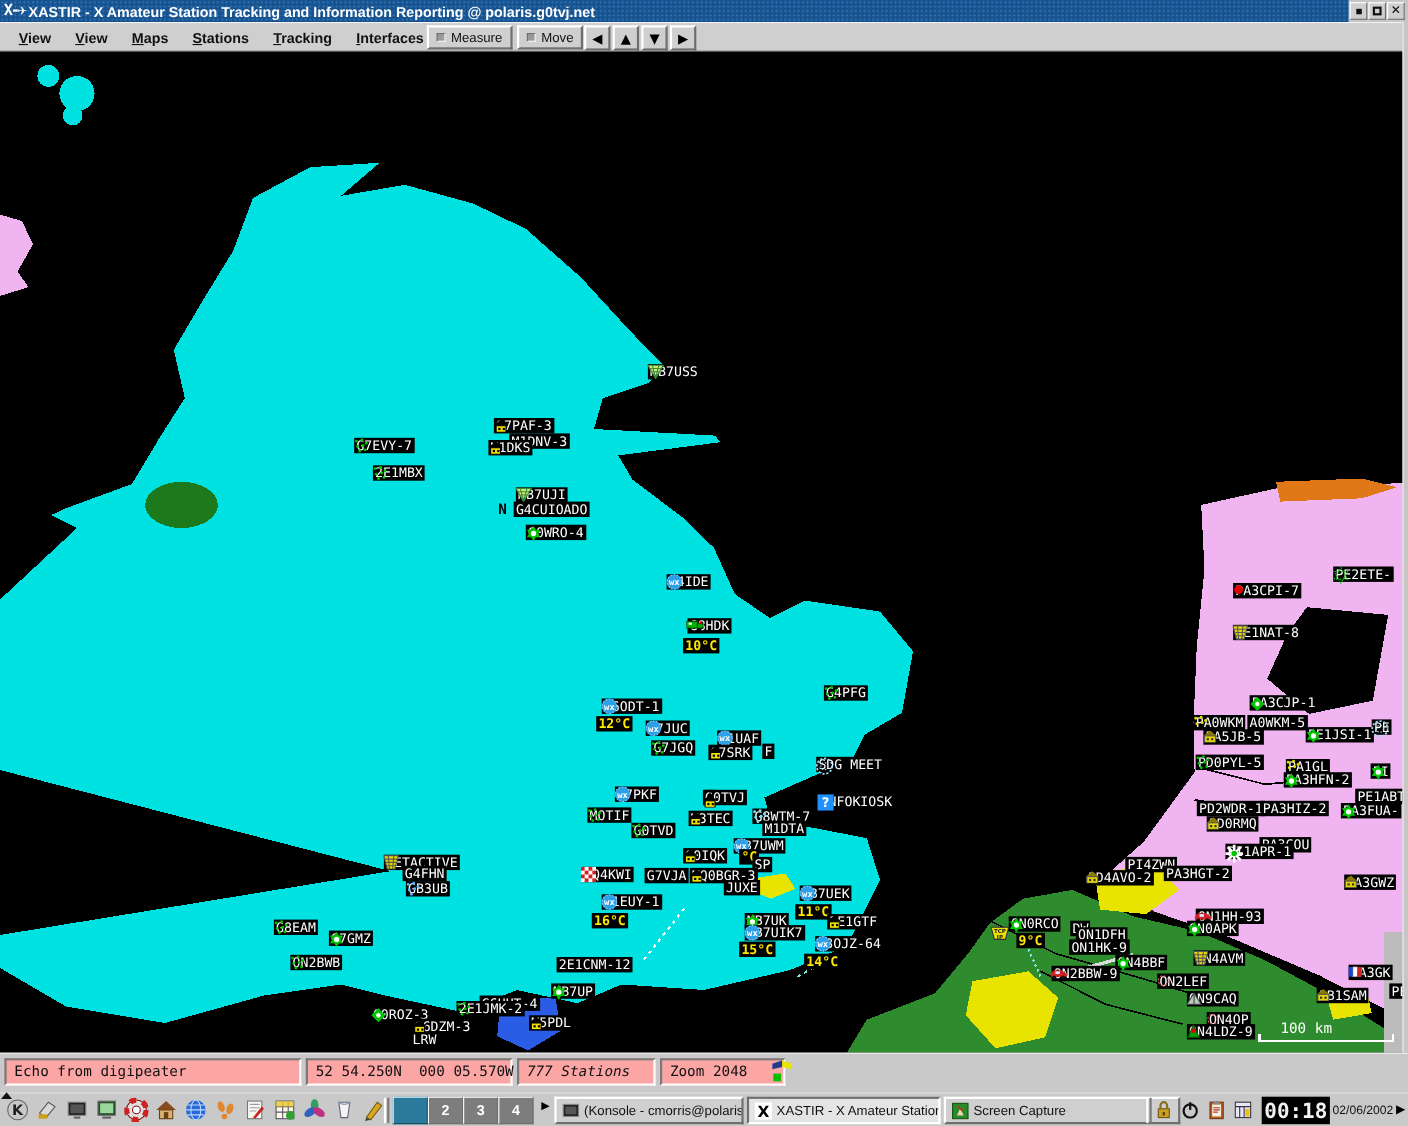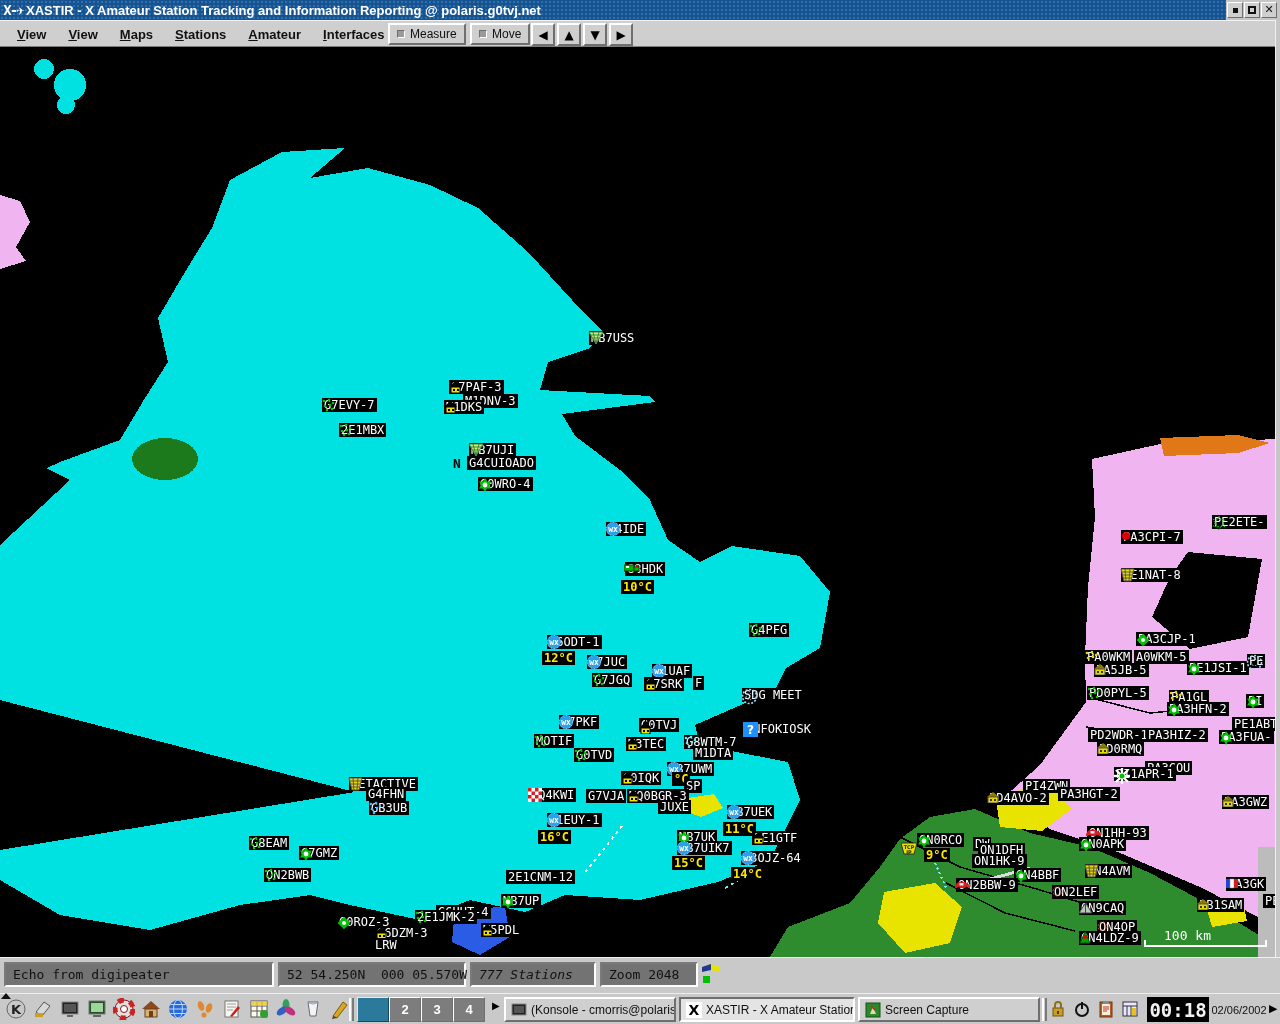--- a/index.html
+++ b/index.html
@@ -51,21 +51,21 @@
   .mlbl.call, .mlbl.frag { background:#000; color:#fff; font:12px "DejaVu Sans Mono",monospace; padding:0 2px; }
   .mlbl.temp { background:#000; color:#ffe800; font:bold 12px "DejaVu Sans Mono",monospace; padding:0 2px; }
   .mlbl.plain { background:none; color:#000; font:bold 13px "DejaVu Sans Mono",monospace; }
   .mlbl.scale { background:none; color:#fff; font:13px "DejaVu Sans Mono",monospace; }
   #right-frame { position:absolute; right:0; top:20px; width:5px; height:937px;
     background:#c6c6c6; border-left:1px solid #f0f0f0; }
 
   
   #statusbar { position:absolute; left:0; top:957px; width:1280px; height:36px;
     background:#c9c9c9; border-top:1px solid #f0f0f0; }
-  .st-panel { position:absolute; top:4px; height:25px; background:#737373;
+  .st-panel { position:absolute; top:4px; height:25px; background:#fca5a5;
     border:2px solid; border-color:#7a7a7a #fff #fff #7a7a7a;
     font:13px "DejaVu Sans Mono",monospace; color:#111;
     display:flex; align-items:center; padding:0 7px; white-space:pre; }
   #st-ind { position:absolute; left:702px; top:5px; width:20px; height:24px; }
 
   
   #taskbar { position:absolute; left:0; top:993px; width:1280px; height:31px;
     background:#c9c9c9; border-top:1px solid #eee; }
   #hide-handle { position:absolute; left:1px; top:0px; width:0; height:0;
     border-left:5px solid transparent; border-right:5px solid transparent; border-bottom:6px solid #111;
@@ -115,21 +115,21 @@
         </span>
     </span>
   </div>
 
   <div id="menubar">
     <div id="menu-items">
         <div class="menu-item">View</div>
         <div class="menu-item">View</div>
         <div class="menu-item">Maps</div>
         <div class="menu-item">Stations</div>
-        <div class="menu-item">Amateur</div>
+        <div class="menu-item">Tracking</div>
         <div class="menu-item">Interfaces</div>
         <div class="menu-item">Help</div>
       </div>
     <div class="tool-btn" style="left:388px;">
       <span class="tool-ind"></span>
       <span>Measure</span>
     </div>
     <div class="tool-btn" style="left:470px;">
       <span class="tool-ind"></span>
       <span>Move</span>
@@ -1114,21 +1114,21 @@
 
   <div id="right-frame"></div>
 
   <div id="statusbar">
     <div class="st-panel" style="left:4px; width:270px;">
       <span>Echo from digipeater</span></div>
     <div class="st-panel" style="left:278px; width:188px;">
       <span>52 54.250N  000 05.570W</span></div>
     <div class="st-panel" style="left:470px; width:126px;font-style:italic;">
       <span>777 Stations</span></div>
-    <div class="st-panel" style="left:600px; width:98px;">
+    <div class="st-panel" style="left:600px; width:114px;">
       <span>Zoom 2048</span></div>
     <svg id="st-ind" width="20" height="24">
       <polygon points="0,4 9,1 9,7 0,9" fill="#223a8c"></polygon>
       <polygon points="9,1 18,4 18,9 9,7" fill="#e8e400"></polygon>
       <rect x="1" y="13" width="7" height="7" fill="#00c000"></rect>
     </svg>
   </div>
 
   <div id="taskbar">
     <div id="hide-handle"></div>
@@ -1242,21 +1242,21 @@
             </svg></span>
           <span>(Konsole - cmorris@polaris:</span>
         </div>
         <div class="task-btn active" style="width: 176px;">
           <span class="ticon"><svg width="16" height="16">
               <rect x="0" y="0" width="16" height="16" fill="#fff"></rect>
               <text x="8" y="13" font-size="14" font-weight="bold" font-family="DejaVu Sans,sans-serif" fill="#000" text-anchor="middle">X</text>
             </svg></span>
           <span>XASTIR  - X Amateur Station</span>
         </div>
-        <div class="task-btn" style="width: 182px;">
+        <div class="task-btn" style="width: 215px;">
           <span class="ticon"><svg width="16" height="16">
               <rect x="1" y="1" width="14" height="14" fill="#2a8a2a" stroke="#145014"></rect>
               <path d="M5,12 L8,5 L11,12 Z" fill="#e8d8b0"></path>
               <path d="M6,4 L10,8" stroke="#cc2222" stroke-width="1.5"></path>
             </svg></span>
           <span>Screen Capture</span>
         </div>
       </div>
     <div class="vsep" style="left:1042px;"></div>
     <div id="tray">

